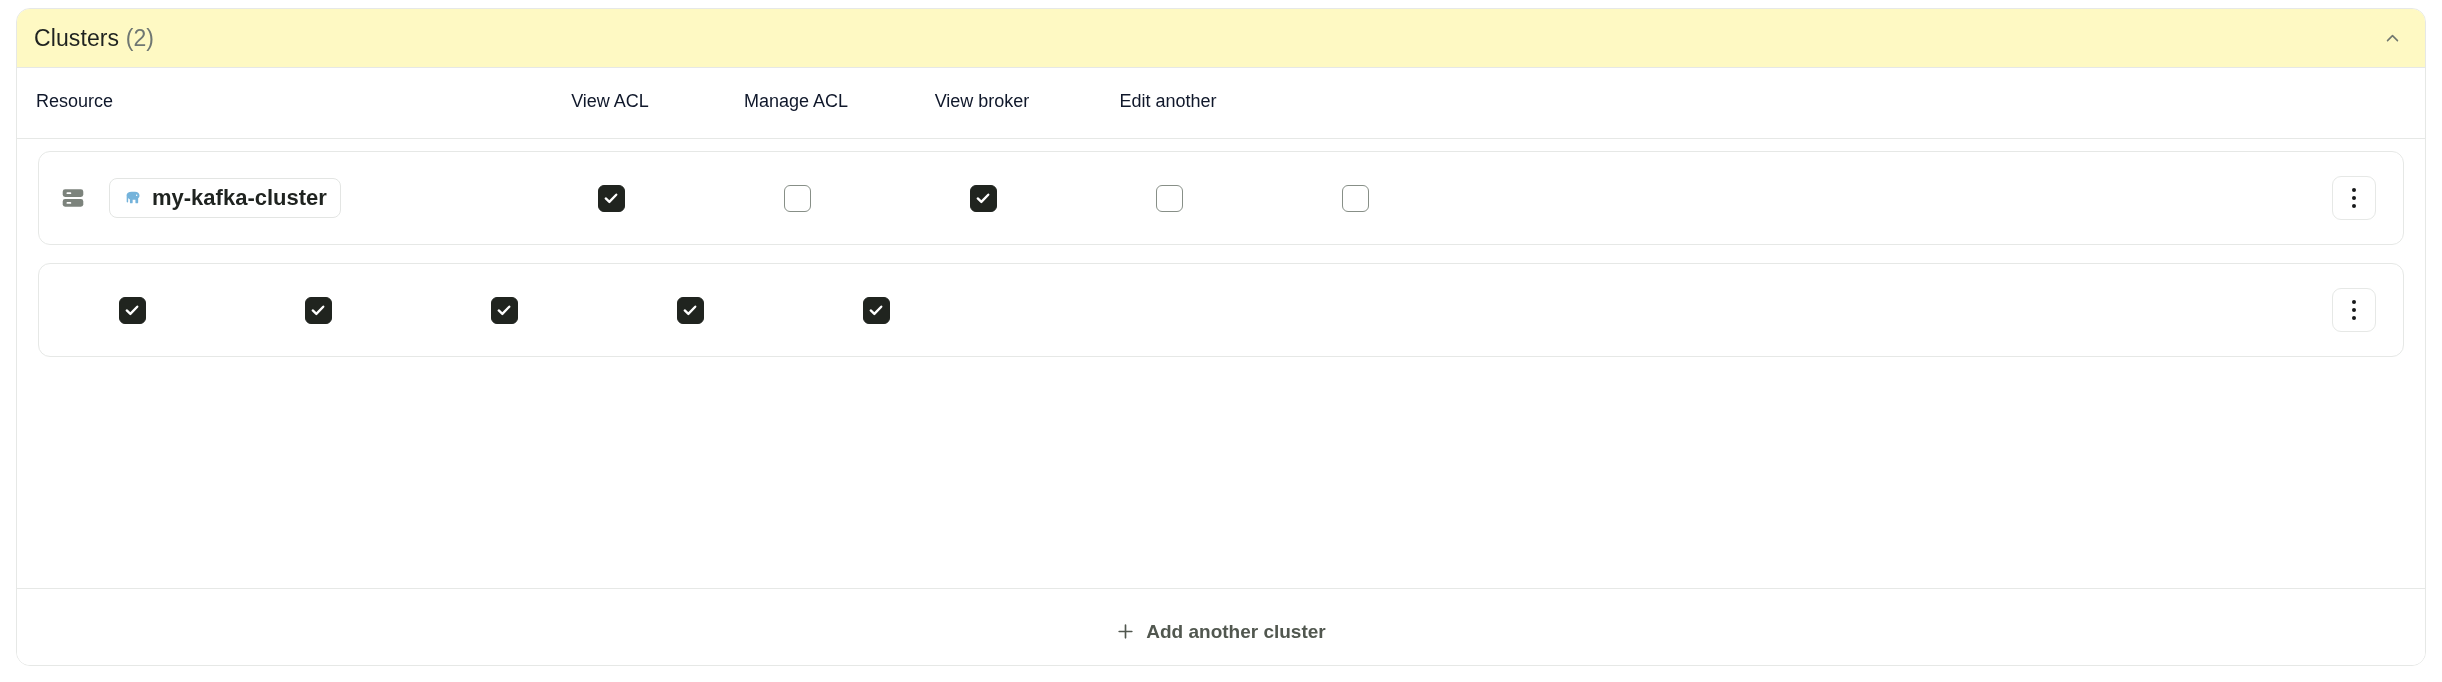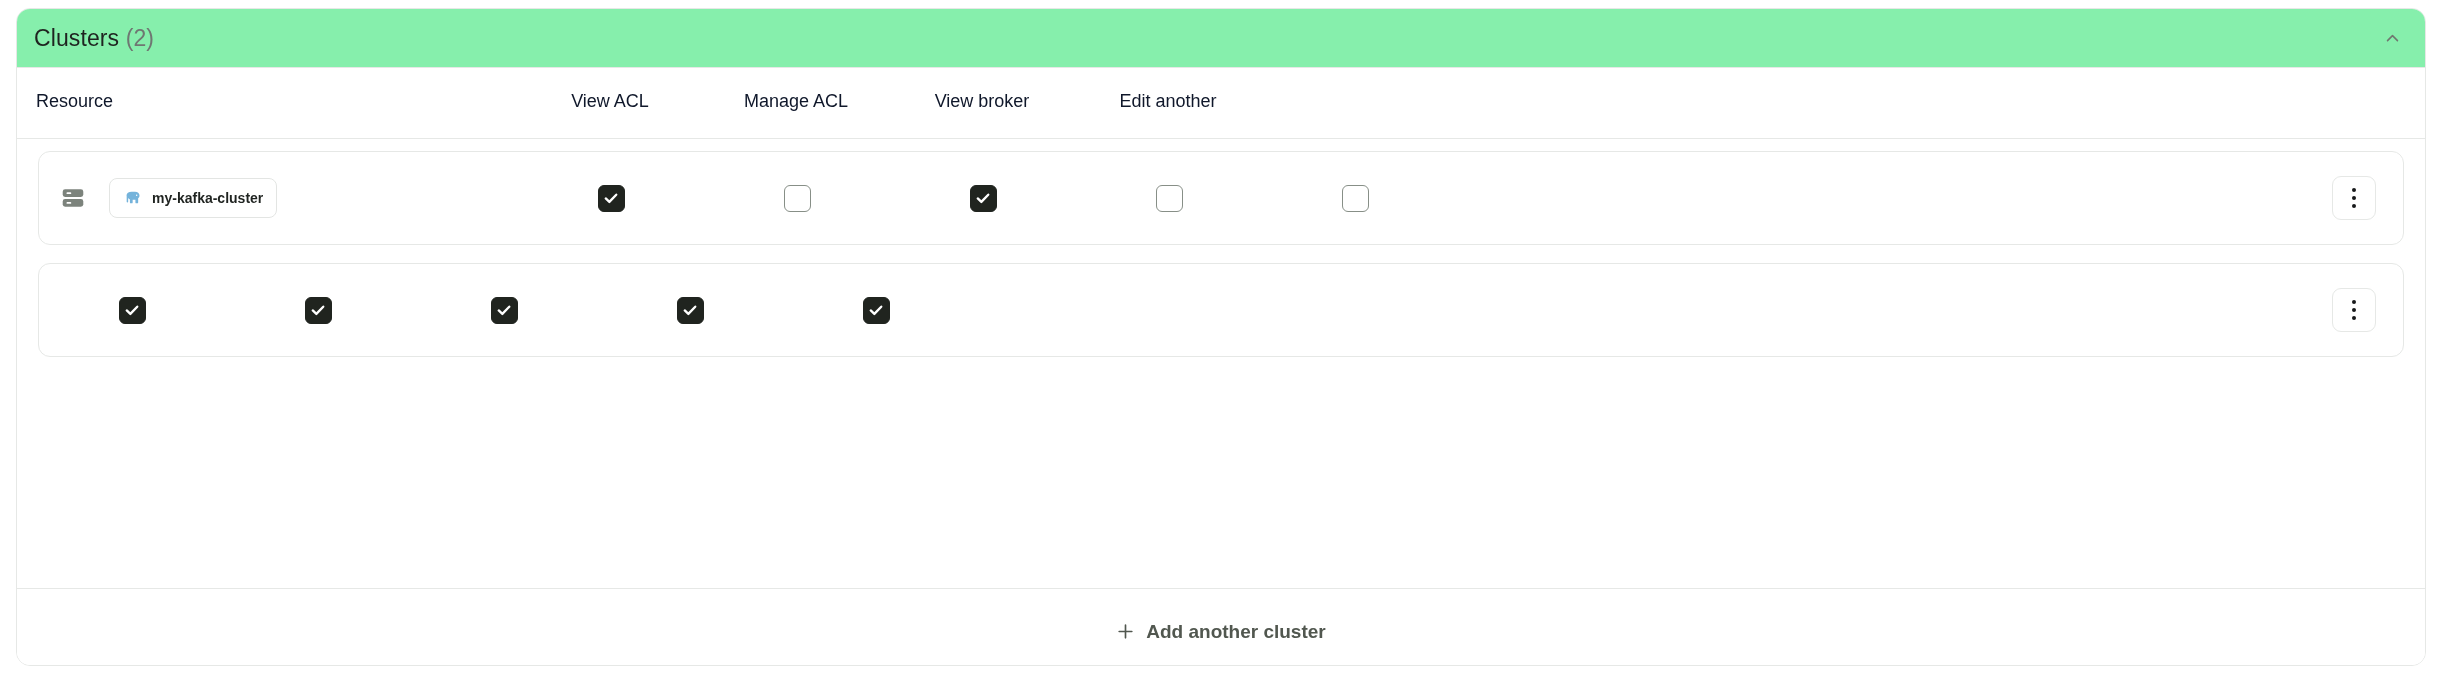--- a/index.html
+++ b/index.html
@@ -25,21 +25,21 @@
     border: 1px solid #e6e8e6;
     border-radius: 14px;
     background: #ffffff;
     overflow: hidden;
   }
 
   
   .panel-header {
     position: relative;
     height: 58px;
-    background: #86efac;
+    background: #fef9c3;
     border-bottom: 1px solid #e6e8e6;
     display: flex;
     align-items: center;
   }
   .panel-title {
     margin-left: 17px;
     font-size: 23px;
     color: #1f2320;
     letter-spacing: 0.1px;
     white-space: pre;
@@ -145,21 +145,21 @@
     box-sizing: border-box;
   }
   .chip-icon {
     font-size: 19px;
     line-height: 1;
     display: inline-flex;
     align-items: center;
   }
   .chip-icon svg { display: block; }
   .chip-label {
-    font-size: 14px;
+    font-size: 22px;
     font-weight: bold;
     color: #1f2320;
     white-space: nowrap;
   }
 
   .cell-chk {
     width: 186px;
     flex: none;
     display: flex;
     align-items: center;

